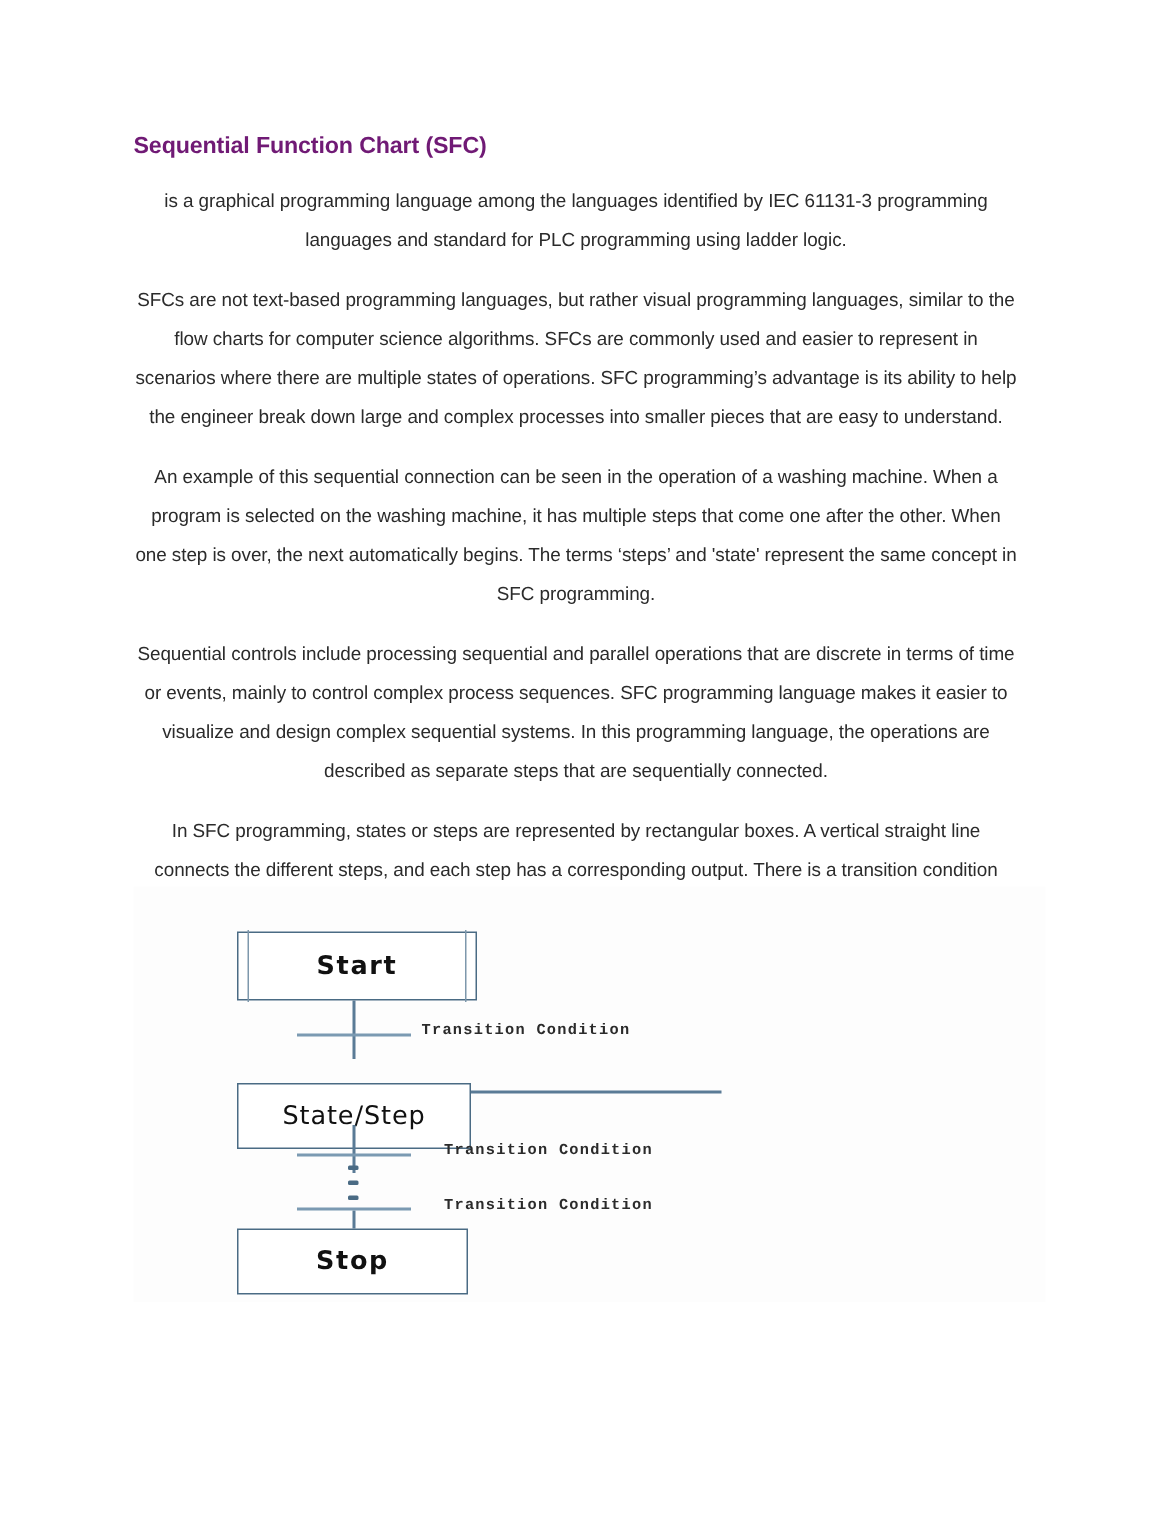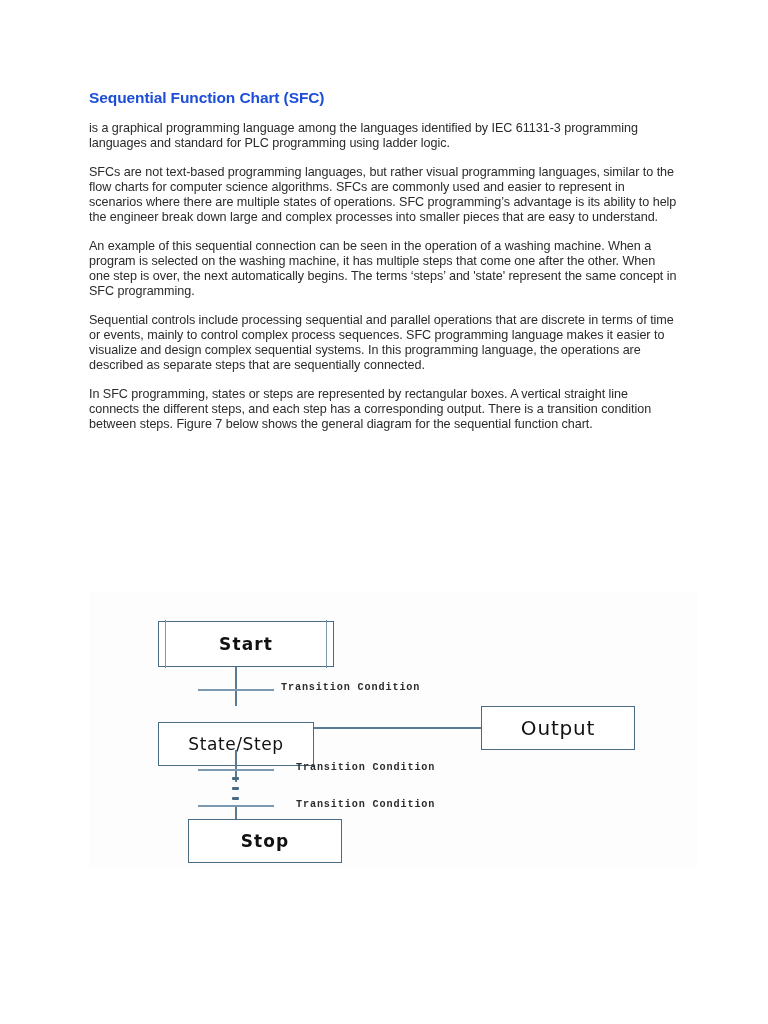--- a/index.html
+++ b/index.html
@@ -30,37 +30,37 @@
     top: 88px;
     width: 590px;
   }
 
   h1.doc-heading {
     font-size: 15.5px;
     font-weight: bold;
     letter-spacing: -0.1px;
     margin: 0 0 14px 0;
     line-height: 1.25;
-    color: #1d4ed8;
+    color: #701a75;
   }
 
   h2.doc-heading {
     font-size: 15.5px;
     font-weight: bold;
     letter-spacing: -0.1px;
     margin: 34px 0 14px 0;
     line-height: 1.25;
     color: #1a1a1a;
   }
 
   p.doc-para {
     font-size: 12.6px;
-    line-height: 15px;
+    line-height: 26px;
     margin: 0 0 14px 0;
-    text-align: left;
+    text-align: center;
     color: #2b2b2b;
     letter-spacing: -0.05px;
   }
 
   p.doc-para:last-child { margin-bottom: 0; }
 
   
   .figure-wrap {
     position: absolute;
     left: 89px;
@@ -88,21 +88,21 @@
     justify-content: center;
     font-family: "DejaVu Sans", sans-serif;
     color: #111111;
     letter-spacing: 1.1px;
   }
 
   
   .node-start {
     left: 69px;
     top: 30px;
-    width: 176px;
+    width: 160px;
     height: 46px;
     font-size: 17px;
     font-weight: bold;
   }
   .node-start::before,
   .node-start::after {
     content: "";
     position: absolute;
     top: -1.6px;
     bottom: -1.6px;
@@ -133,21 +133,20 @@
     letter-spacing: 0.8px;
   }
 
   .node-stop {
     left: 69px;
     top: 228px;
     width: 154px;
     height: 44px;
     font-size: 17px;
     font-weight: bold;
-    margin-left: 30px;
   }
 
   
   .vline {
     position: absolute;
     left: 146px;
     width: 2.2px;
     background: #5a7b96;
   }
   .vline-1 { top: 76px;  height: 39px; }
@@ -237,21 +236,20 @@
       <div class="node node-start">Start</div>
 
       <div class="vline vline-1"></div>
       <div class="tick tick-1"></div>
       <div class="tc-label tc-1">Transition Condition</div>
 
       <div class="node node-state">State/Step</div>
 
       <div class="hline-out"></div>
 
-      <div class="node node-output">Output</div>
 
       <div class="vline vline-2"></div>
       <div class="tick tick-2"></div>
       <div class="tc-label tc-2">Transition Condition</div>
 
       <div class="ellipsis">
         <span></span>
           <span></span>
           <span></span>
       </div>

